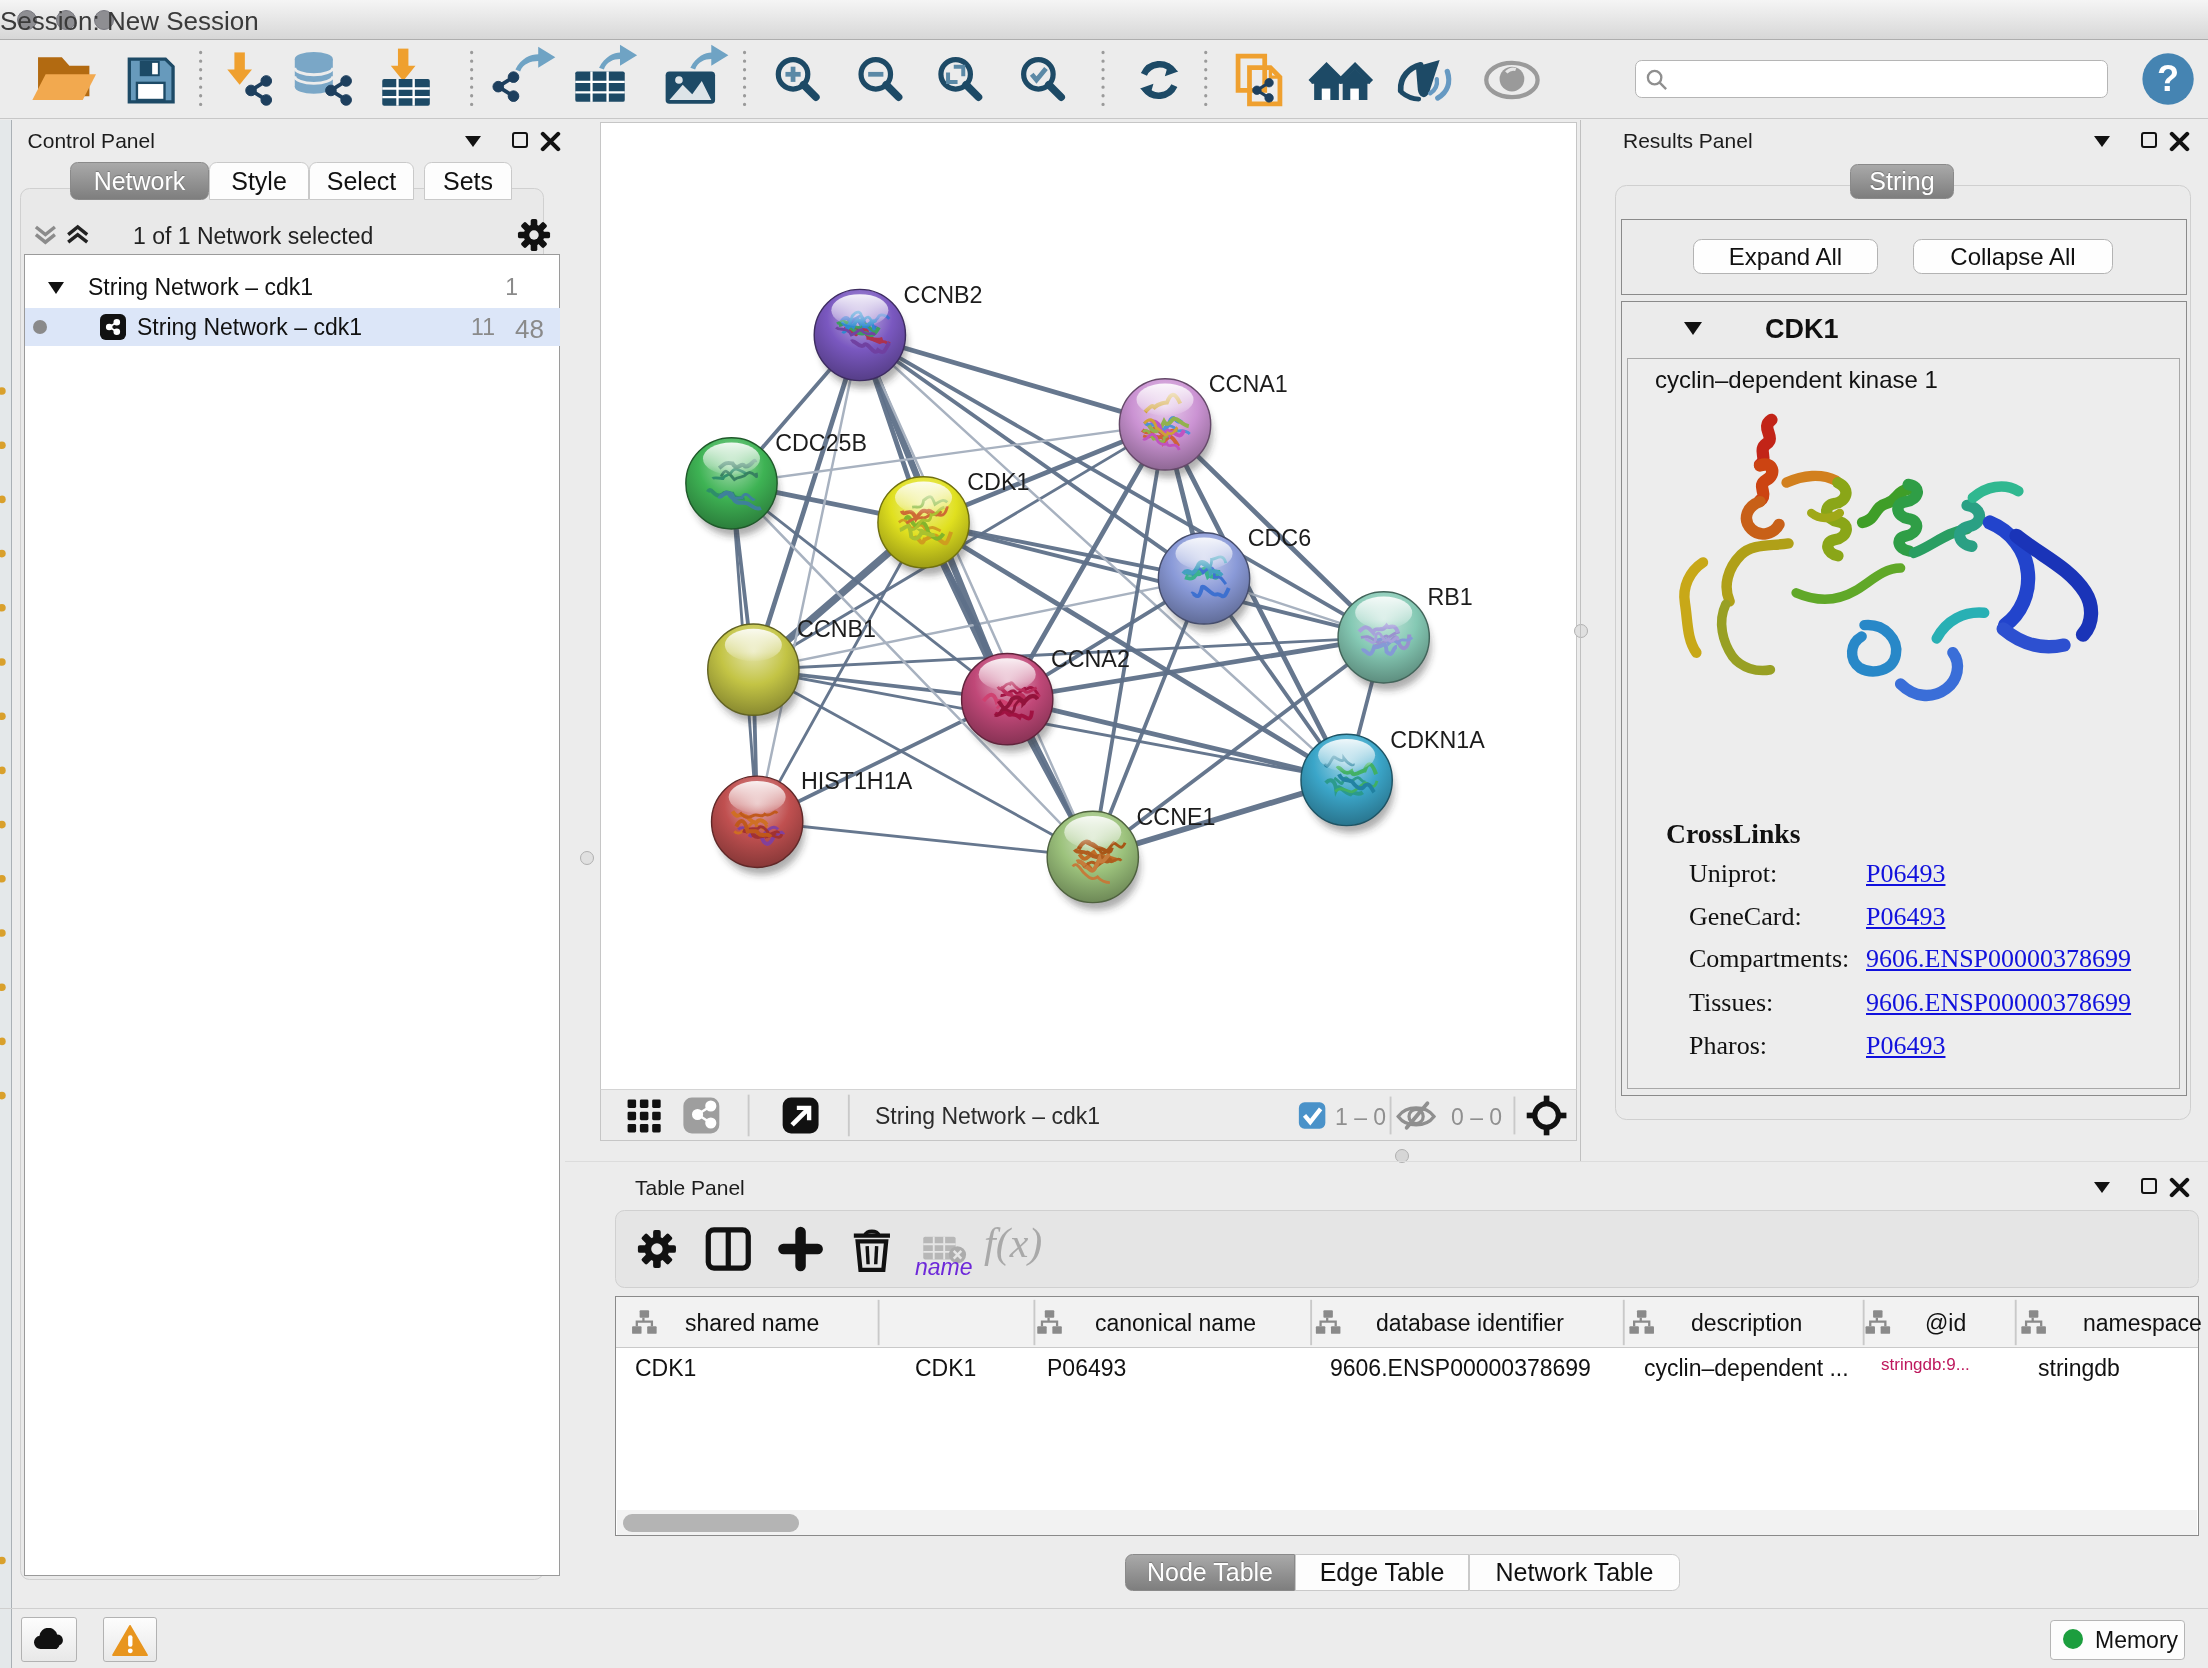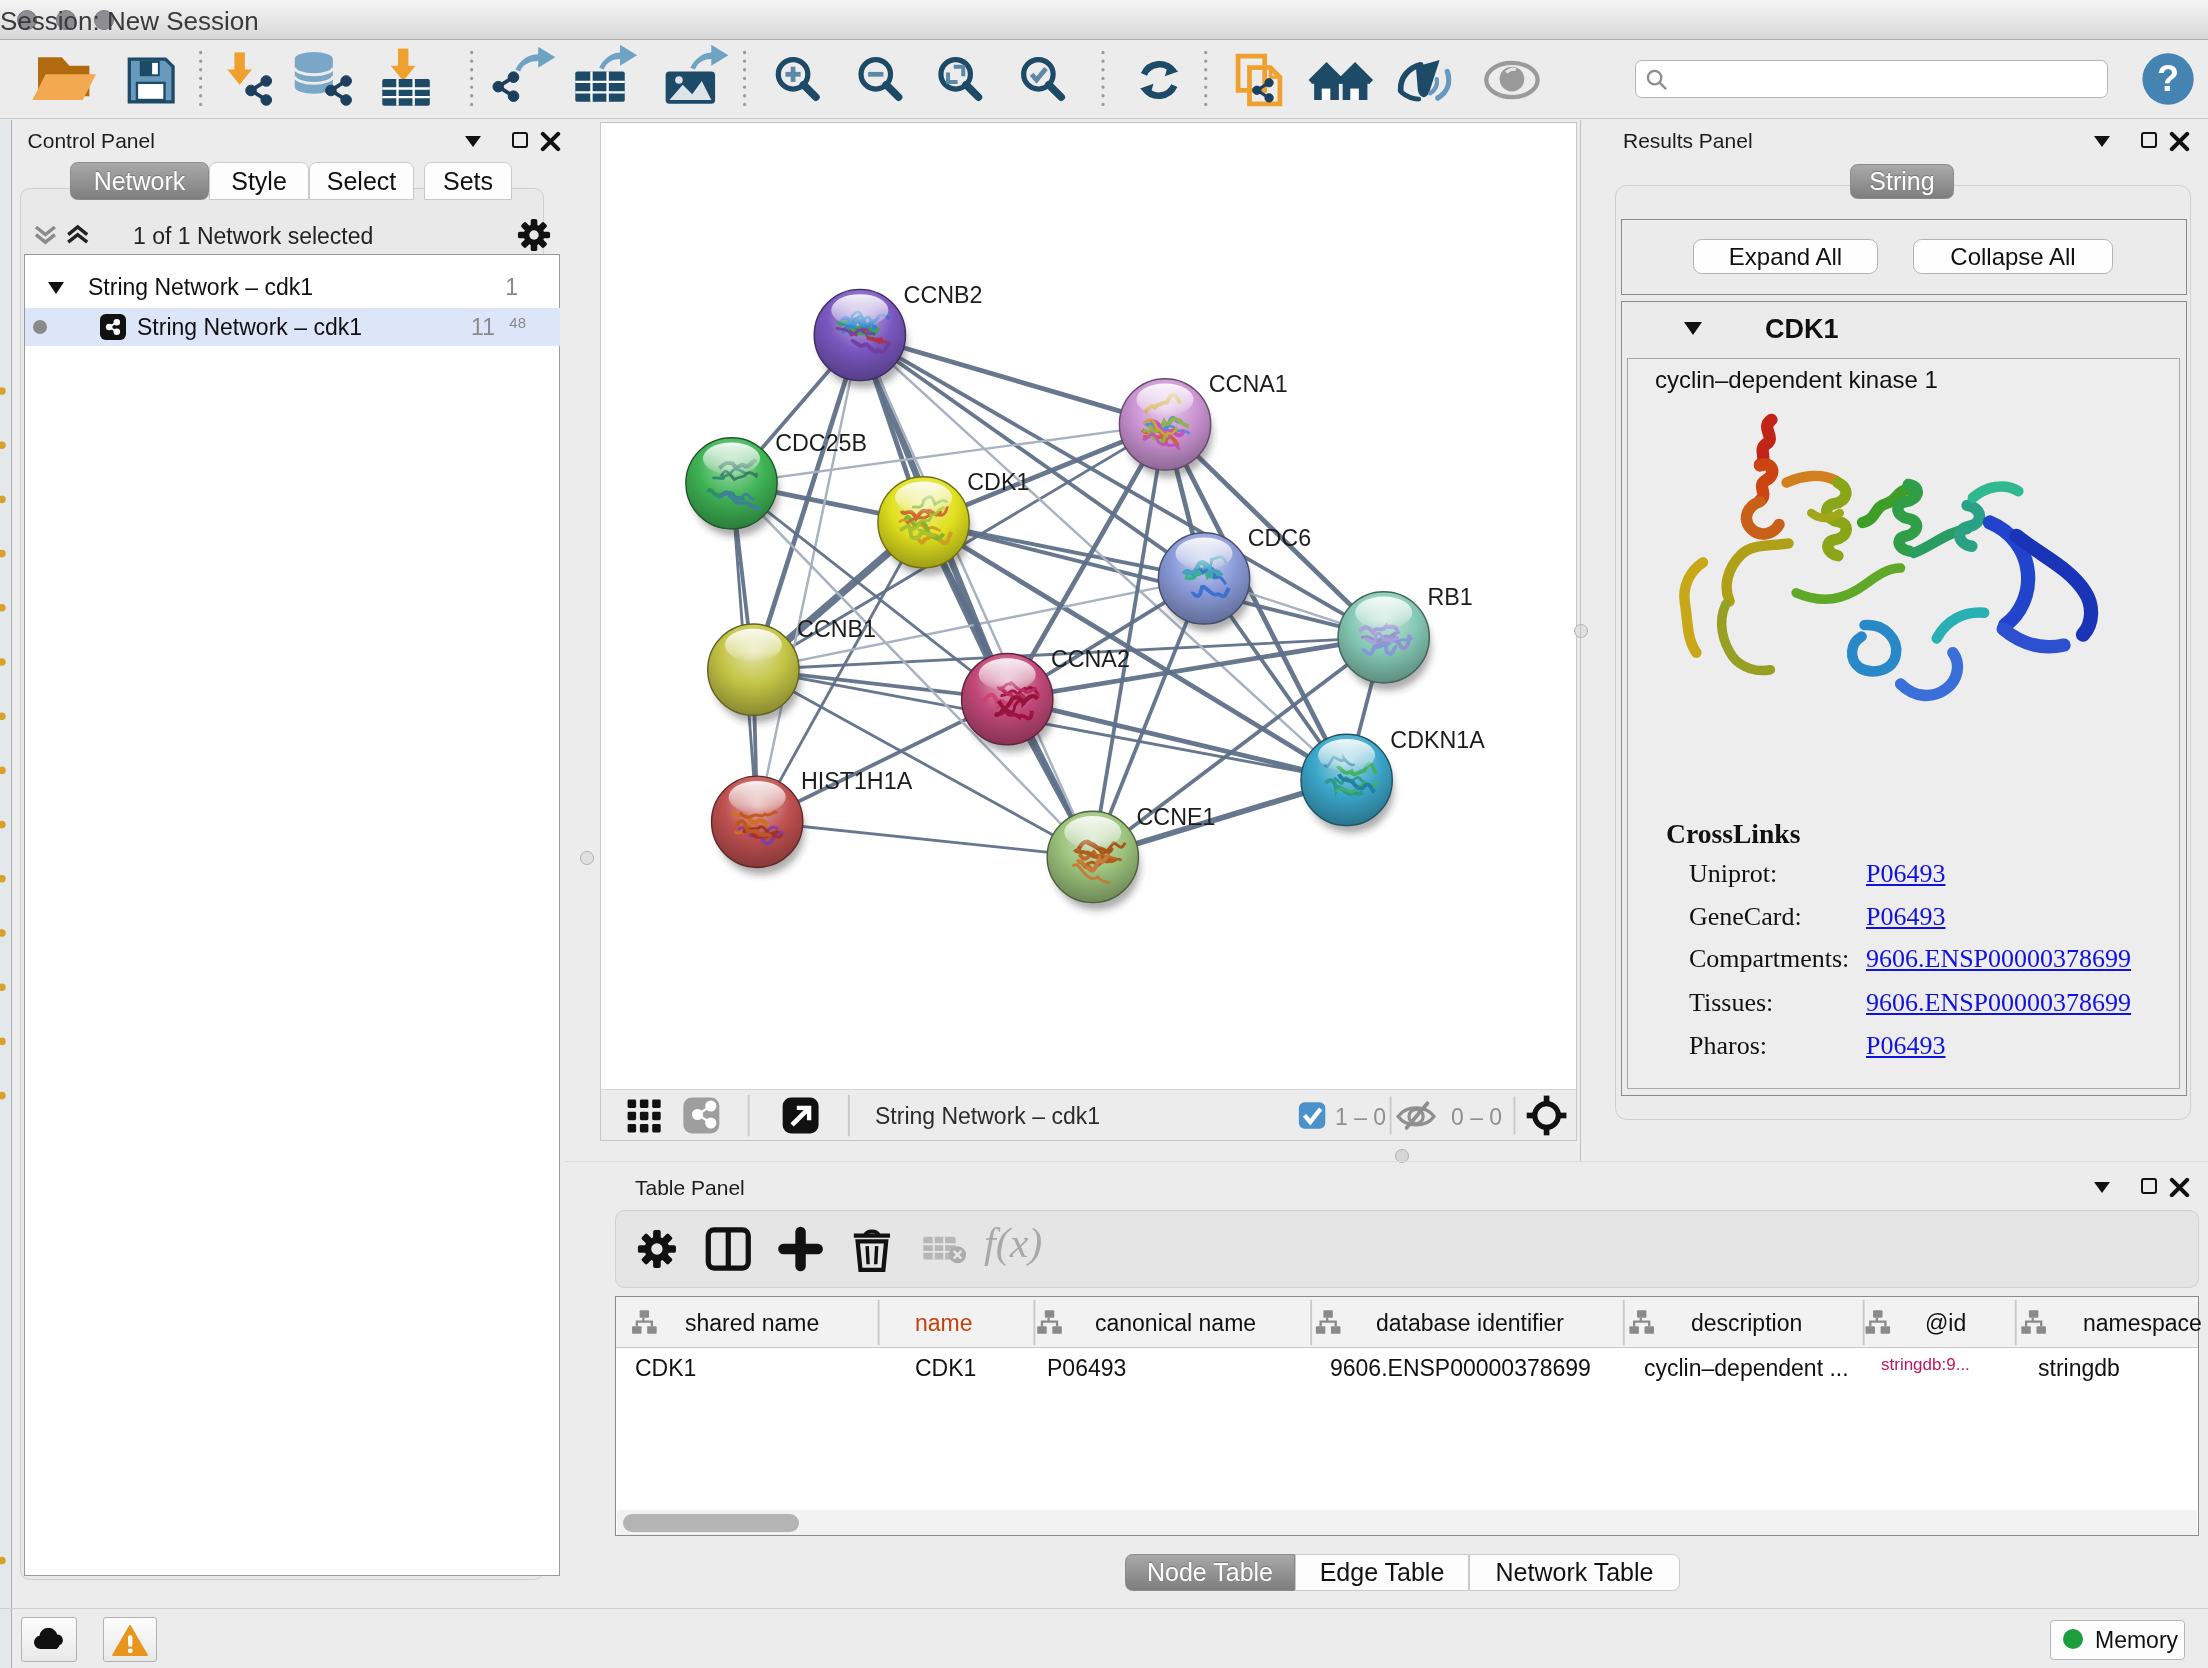--- a/index.html
+++ b/index.html
@@ -254,21 +254,21 @@
       <g stroke="#fff" stroke-width="1.8" fill="#fff">
         <line x1="13.5" y1="4.5" x2="5.5" y2="9.5"></line>
         <line x1="5.5" y1="9.5" x2="13.5" y2="14.5"></line>
         <circle cx="13.5" cy="4.5" r="2.6"></circle>
         <circle cx="5.5" cy="9.5" r="2.6"></circle>
         <circle cx="13.5" cy="14.5" r="2.6"></circle>
       </g>
     </svg>
 <div class="abs" style="left:137px;top:314px;font-size:23px;color:#111;">String Network – cdk1</div>
 <div class="abs" style="left:447px;top:314px;width:48px;text-align:right;font-size:23px;color:#8a8a8a;">11</div>
-<div class="abs" style="left:478px;top:314px;width:48px;text-align:right;font-size:15px;color:#8a8a8a;">48</div>
+<div class="abs" style="left:496px;top:314px;width:48px;text-align:right;font-size:26px;color:#8a8a8a;">48</div>
 
 <div class="abs" style="left:600px;top:122px;width:977px;height:967px;background:#fff;border:1px solid #c6c6c6;border-bottom:none;"></div>
 <svg class="abs" style="left:601px;top:123px;" width="975" height="965" id="net-svg" viewBox="0 0 1025 1015">
 <defs>
 <filter id="blur1" x="-40%" y="-40%" width="180%" height="180%">
           <feGaussianBlur stdDeviation="4"></feGaussianBlur>
         </filter>
 <linearGradient id="gloss" x1="0" y1="0" x2="0" y2="1">
           <stop offset="0" stop-color="#ffffff" stop-opacity="0.9"></stop>
           <stop offset="0.72" stop-color="#ffffff" stop-opacity="0.38"></stop>
@@ -728,21 +728,21 @@
         <line x1="1476" y1="3" x2="1476" y2="51"></line>
       </g>
 <use href="#treeicon" transform="translate(24,27)"></use>
 <use href="#treeicon" transform="translate(453,27)"></use>
 <use href="#treeicon" transform="translate(748,27)"></use>
 <use href="#treeicon" transform="translate(1080,27)"></use>
 <use href="#treeicon" transform="translate(1330,27)"></use>
 <use href="#treeicon" transform="translate(1495,27)"></use>
 </svg>
 <div class="abs" style="left:685px;top:1310px;font-size:23px;color:#111;">shared name</div>
-<div class="abs" style="left:915px;top:1310px;font-size:23px;color:#c2410c;">name</div>
+<div class="abs" style="left:915px;top:1254px;font-size:23px;color:#6d28d9;font-style:italic;">name</div>
 <div class="abs" style="left:1095px;top:1310px;font-size:23px;color:#111;">canonical name</div>
 <div class="abs" style="left:1376px;top:1310px;font-size:23px;color:#111;">database identifier</div>
 <div class="abs" style="left:1691px;top:1310px;font-size:23px;color:#111;">description</div>
 <div class="abs" style="left:1925px;top:1310px;font-size:23px;color:#111;">@id</div>
 <div class="abs" style="left:2083px;top:1310px;font-size:23px;color:#111;">namespace</div>
 <div class="abs" style="left:635px;top:1355px;font-size:23px;color:#111;">CDK1</div>
 <div class="abs" style="left:915px;top:1355px;font-size:23px;color:#111;">CDK1</div>
 <div class="abs" style="left:1047px;top:1355px;font-size:23px;color:#111;">P06493</div>
 <div class="abs" style="left:1330px;top:1355px;font-size:23px;color:#111;">9606.ENSP00000378699</div>
 <div class="abs" style="left:1644px;top:1355px;font-size:23px;color:#111;">cyclin–dependent ...</div>

